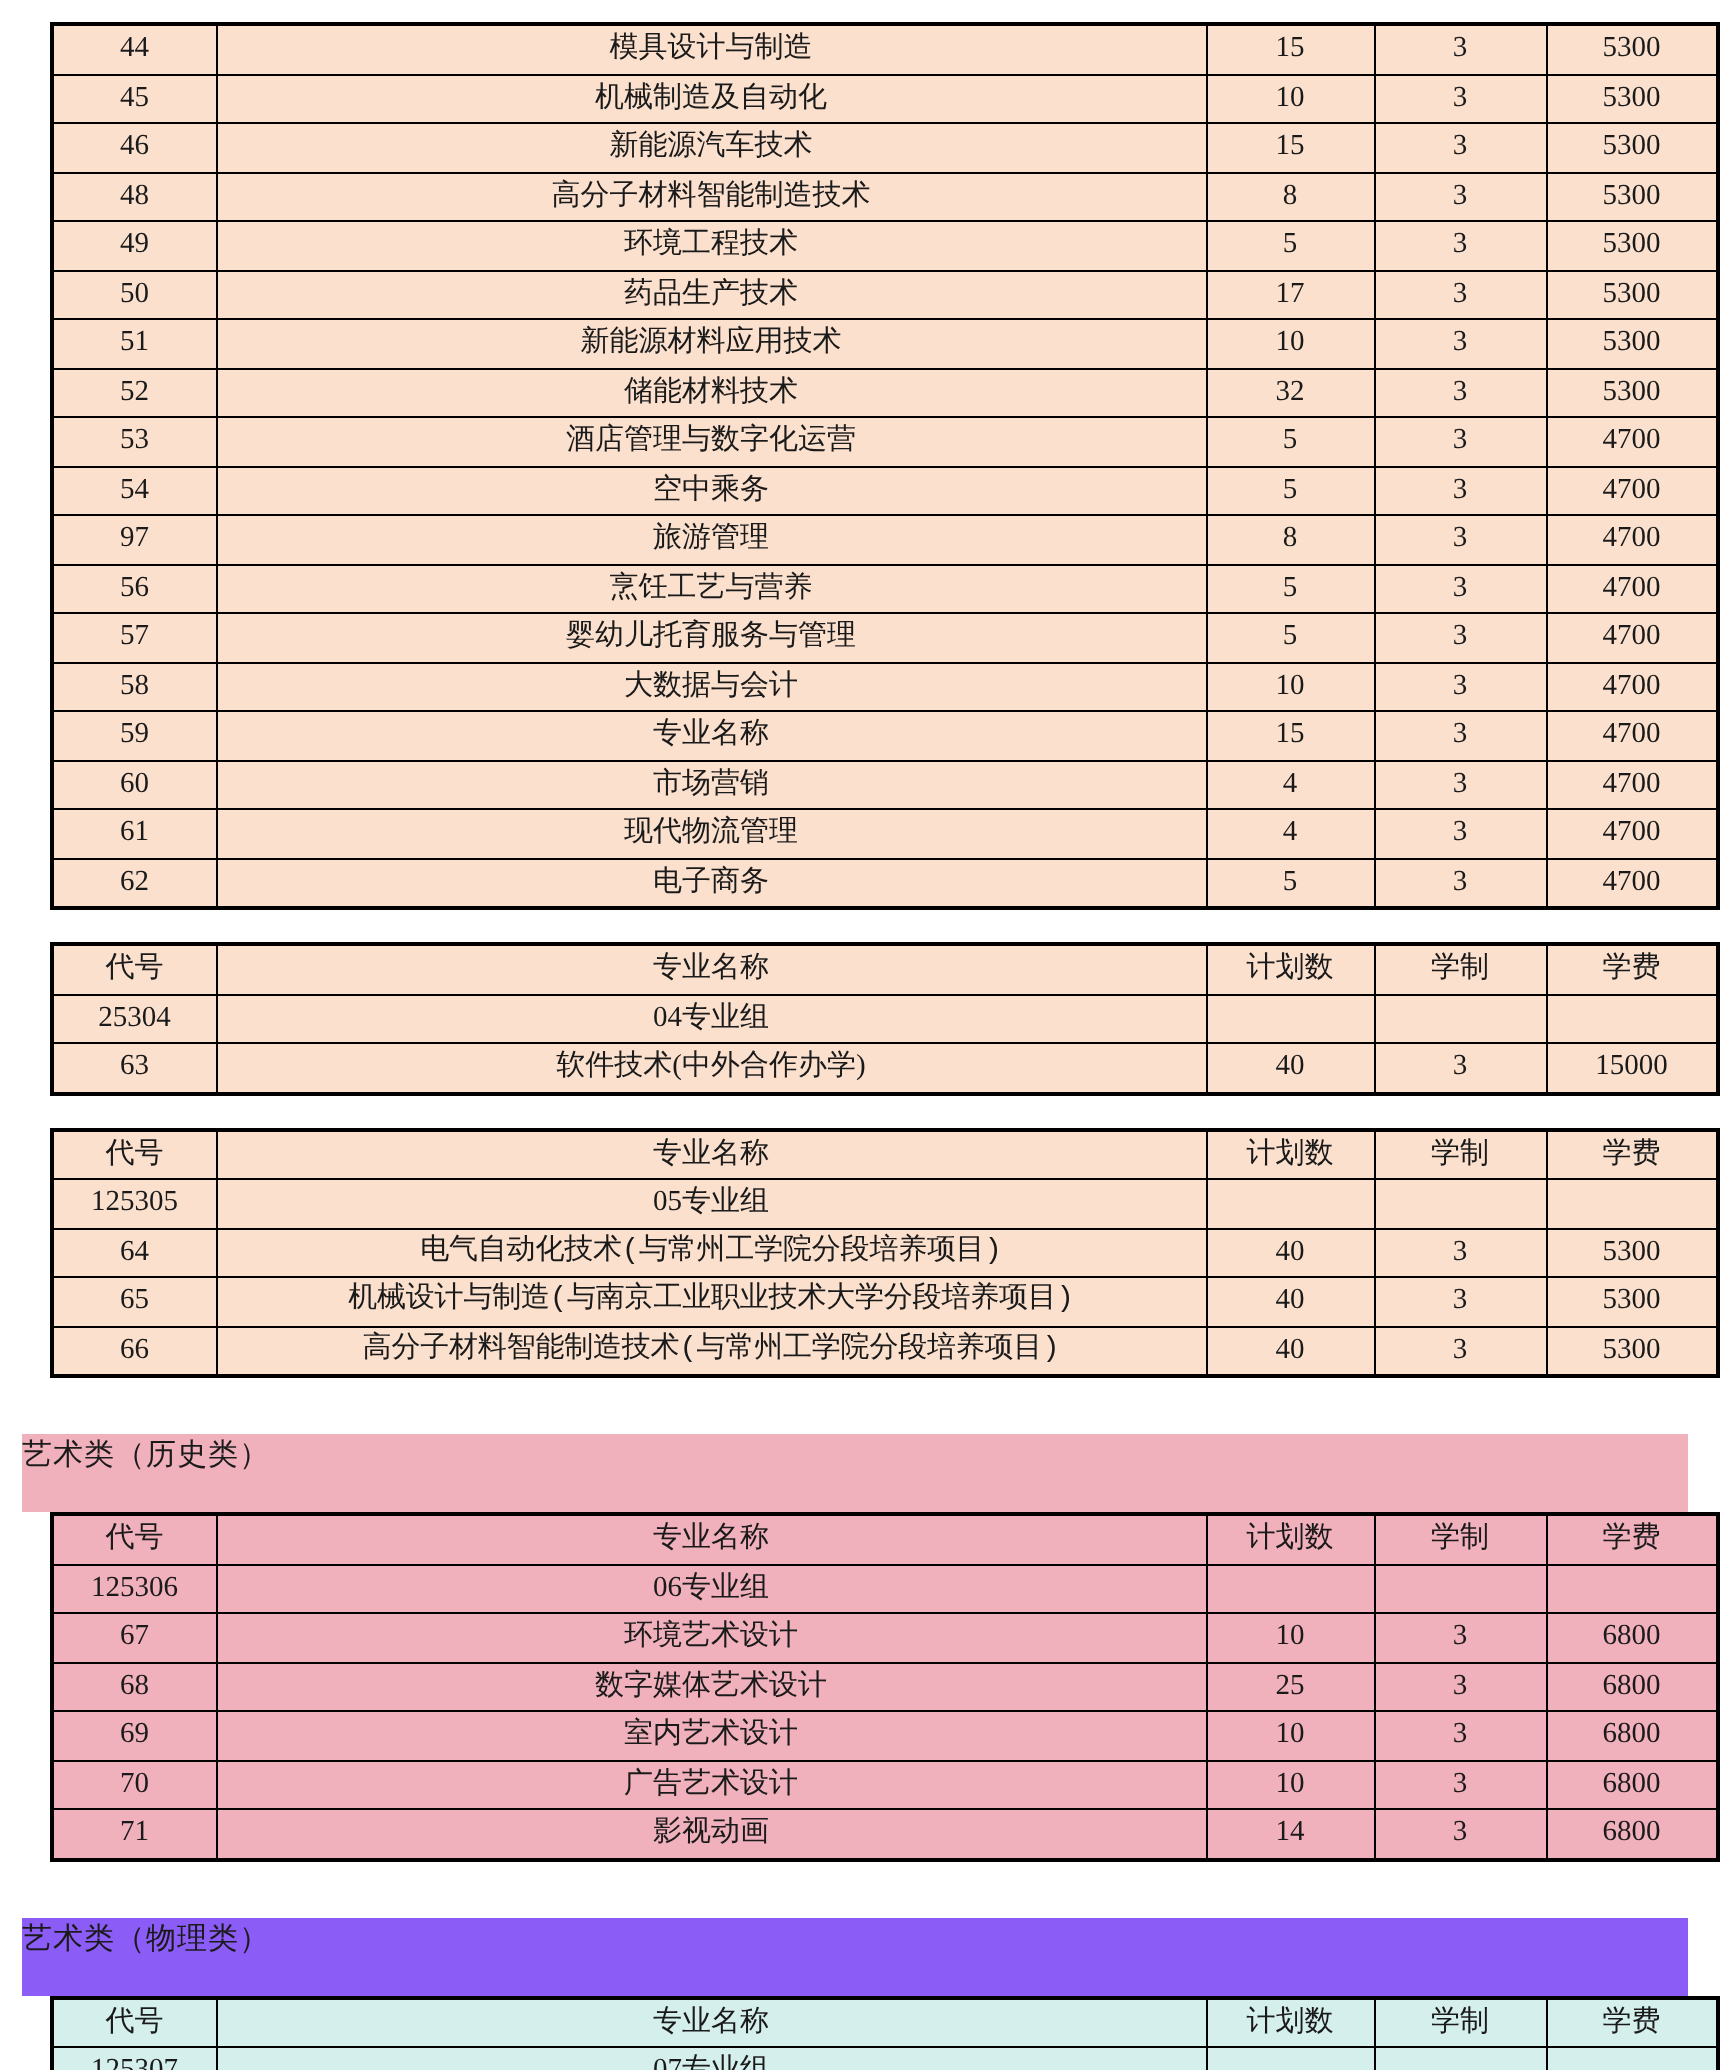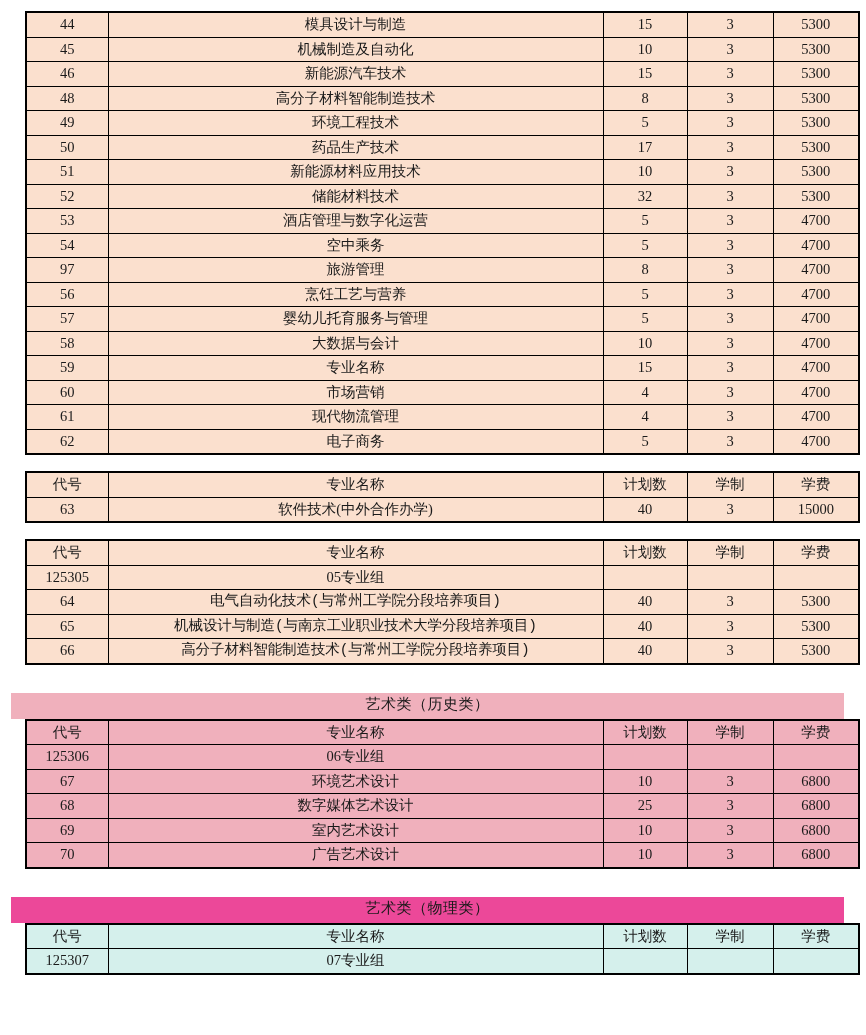--- a/index.html
+++ b/index.html
@@ -55,29 +55,28 @@
   .theme-peach td { background: #fbe0ce; }
   .theme-pink  td { background: #f0b0bc; }
   .theme-cyan  td { background: #d5f0ec; }
 
   .hdr td { font-weight: normal; }
 
   .section-title {
     margin-left: 11px;
     width: 833px;
     box-sizing: border-box;
-    height: 26px;
+    height: 39px;
     line-height: 23px;
-    text-align: center;
     font-size: 15px;
     letter-spacing: 0.5px;
     font-family: Liberation Serif, serif;
   }
   .section-title.pink { background: #f0b0bc; }
-  .section-title.cyan { background: #ec4899; }
+  .section-title.cyan { background: #8b5cf6; }
 
   .gap-16 { height: 16px; }
   .gap-28 { height: 28px; }
 
   .name-cell { font-size: 14.5px; }
   .name-long { font-size: 14.5px; letter-spacing: -0.1px; font-family: Liberation Mono, monospace; }
 </style>
 </head>
 <body>
 
@@ -231,20 +230,27 @@
         </colgroup>
         <tbody>
           <tr class="hdr">
             <td>代号</td>
             <td>专业名称</td>
             <td>计划数</td>
             <td>学制</td>
             <td>学费</td>
           </tr>
           <tr>
+            <td>25304</td>
+            <td class="name-cell">04专业组</td>
+            <td></td>
+            <td></td>
+            <td></td>
+          </tr>
+          <tr>
             <td>63</td>
             <td class="name-cell">软件技术(中外合作办学)</td>
             <td>40</td>
             <td>3</td>
             <td>15000</td>
           </tr>
         </tbody>
       </table>
       <div class="gap-16"></div>
       <table class="sheet theme-peach">
@@ -339,20 +345,27 @@
             <td>3</td>
             <td>6800</td>
           </tr>
           <tr>
             <td>70</td>
             <td class="name-cell">广告艺术设计</td>
             <td>10</td>
             <td>3</td>
             <td>6800</td>
           </tr>
+          <tr>
+            <td>71</td>
+            <td class="name-cell">影视动画</td>
+            <td>14</td>
+            <td>3</td>
+            <td>6800</td>
+          </tr>
         </tbody>
       </table>
       <div class="gap-28"></div>
       <div class="section-title cyan">艺术类（物理类）</div>
       <table class="sheet theme-cyan">
         <colgroup>
           <col class="c-code">
           <col class="c-name">
           <col class="c-plan">
           <col class="c-years">

